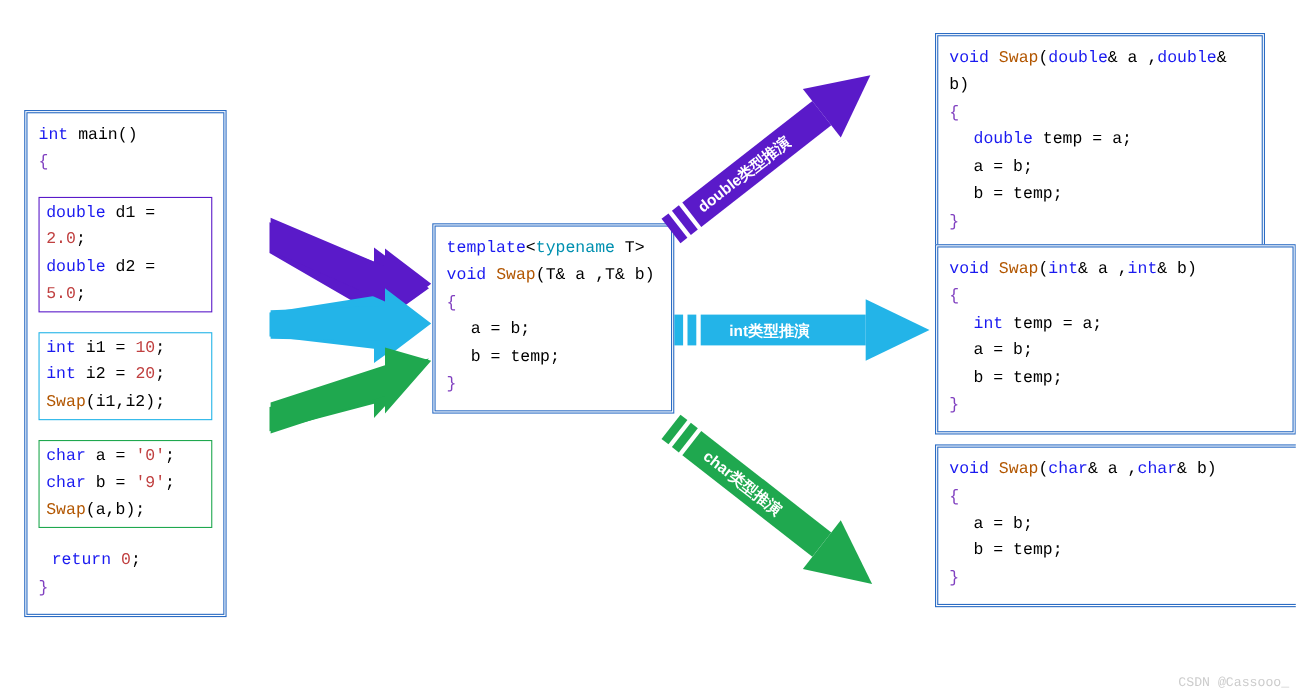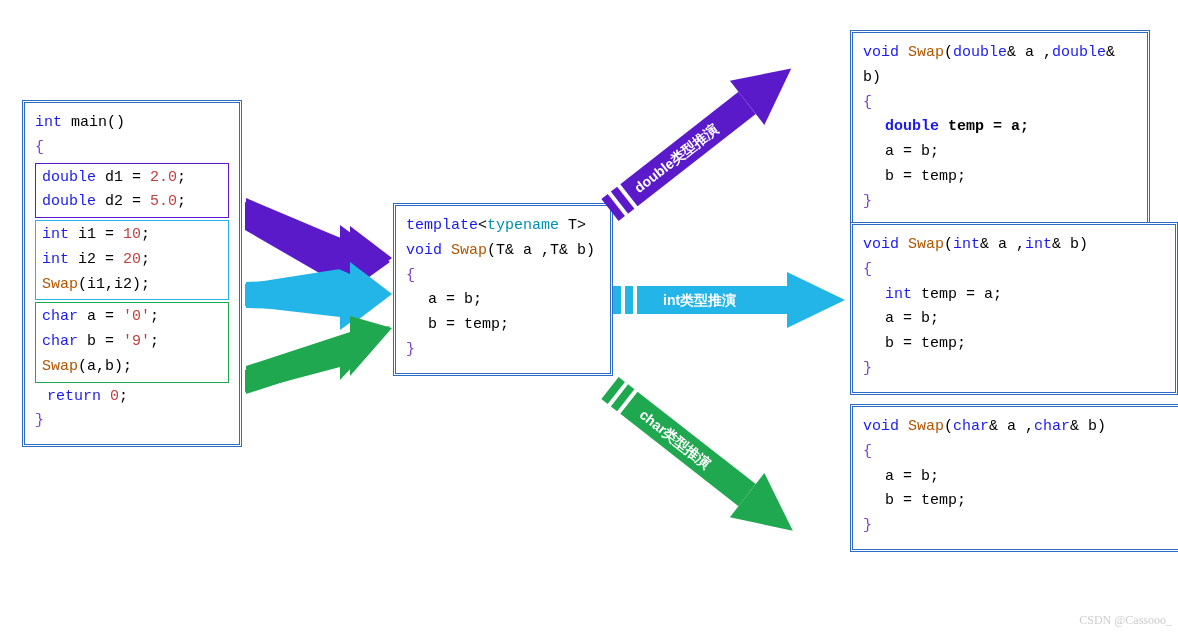--- a/index.html
+++ b/index.html
@@ -16,51 +16,51 @@
     position:absolute;
     border:3px double #2b6cc4;
     padding:8px 10px 10px 10px;
     background:#fff;
     line-height:1.65;
     box-sizing:border-box;
   }
   .inner-box{
     border:1px solid;
     padding:2px 6px 2px 6px;
-    margin:2px 0;
+    margin:18px 0;
     box-sizing:border-box;
   }
   .kw-void{color:#1a1af0;}
   .kw-type{color:#1a1af0;}
   .fn{color:#b25600;}
   .brace{color:#8040c0;}
   .num{color:#c04040;}
   .str{color:#c04040;}
   .tmpl{color:#0090b0;}
   svg{position:absolute;left:0;top:0;pointer-events:none;}
   .arrow-label{
     font-family:"SimSun","Microsoft YaHei",sans-serif;
     font-size:14px;
     font-weight:bold;
     fill:#fff;
   }
   .watermark{
     position:absolute;
     right:6px;
     bottom:4px;
-    font-family:Liberation Serif, serif;
+    font-family:Liberation Mono, monospace;
     font-size:12px;
     color:#ccc;
     margin-top:40px;
   }
 </style>
 </head>
 <body>
 
-<div class="code-box" style="left:22px;top:100px;width:220px;">
+<div class="code-box" style="left:22px;top:100px;width:184px;">
   <div>
     <span class="kw-type">int</span>
     <span> main</span><span>()</span>
   </div>
   <div class="brace">{</div>
 
   <div class="inner-box" style="border-color:#5a1ac9;">
     <div><span class="kw-type">double</span> <span>d1</span> <span>=</span> <span class="num">2.0</span><span>;</span></div>
     <div><span class="kw-type">double</span> <span>d2</span> <span>=</span> <span class="num">5.0</span><span>;</span></div>
   </div>
@@ -86,21 +86,21 @@
   <div><span class="kw-void">void</span> <span class="fn">Swap</span><span>(T&amp; a ,T&amp; b)</span></div>
   <div class="brace">{</div>
   <div style="padding-left:22px;">a = b;</div>
   <div style="padding-left:22px;">b = temp;</div>
   <div class="brace">}</div>
 </div>
 
 <div class="code-box" style="left:850px;top:30px;width:300px;">
   <div><span class="kw-void">void</span> <span class="fn">Swap</span><span>(</span><span class="kw-type">double</span><span>&amp; a ,</span><span class="kw-type">double</span><span>&amp; b)</span></div>
   <div class="brace">{</div>
-  <div style="padding-left:22px;font-weight:bold;"><span class="kw-type">double</span><span> temp = a;</span></div>
+  <div style="padding-left:22px;"><span class="kw-type">double</span><span> temp = a;</span></div>
   <div style="padding-left:22px;">a = b;</div>
   <div style="padding-left:22px;">b = temp;</div>
   <div class="brace">}</div>
 </div>
 
 <div class="code-box" style="left:850px;top:222px;width:328px;">
   <div><span class="kw-void">void</span> <span class="fn">Swap</span><span>(</span><span class="kw-type">int</span><span>&amp; a ,</span><span class="kw-type">int</span><span>&amp; b)</span></div>
   <div class="brace">{</div>
   <div style="padding-left:22px;"><span class="kw-type">int</span><span> temp = a;</span></div>
   <div style="padding-left:22px;">a = b;</div>

